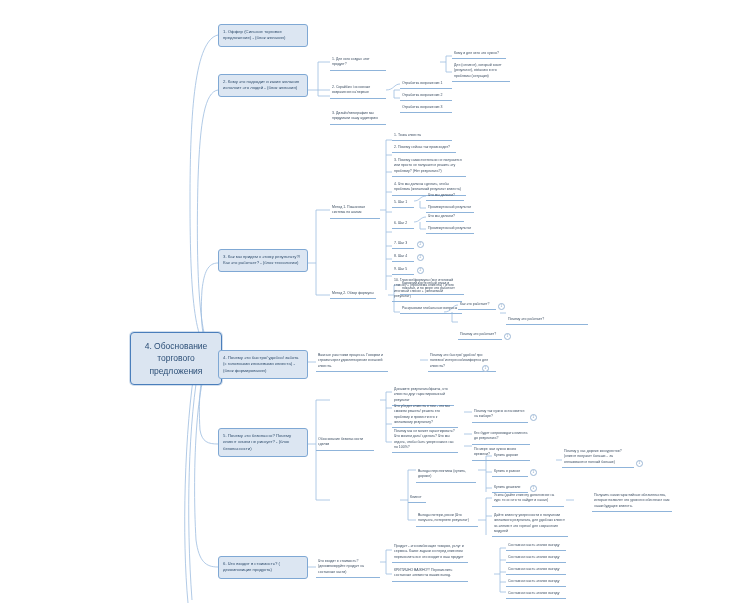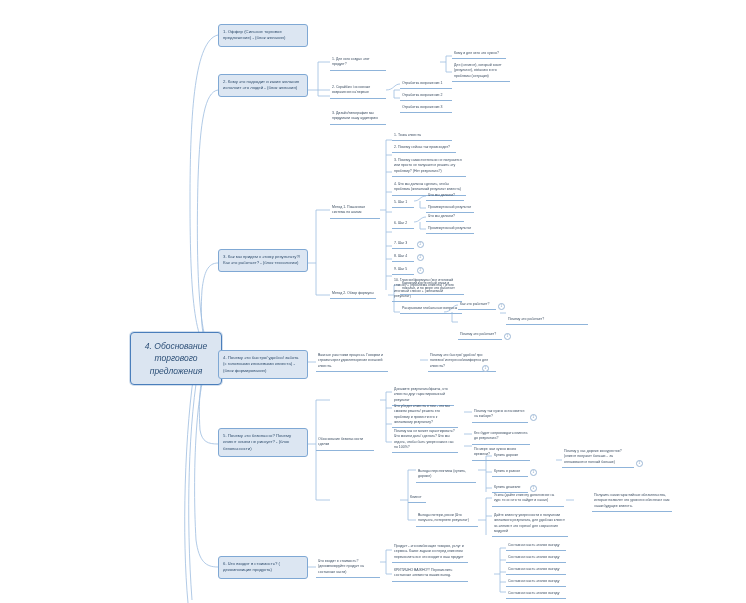--- a/index.html
+++ b/index.html
@@ -107,21 +107,21 @@
     <path d="M556,460 L562,460"></path>
     <path d="M478,520 L486,520 M486,498 L486,535 M486,498 L492,498 M486,516 L492,516"></path>
     <path d="M566,500 L574,500"></path>
 
     <path d="M308,567 L316,567"></path>
     <path d="M380,562 L386,562 M386,550 L386,574 M386,550 L392,550 M386,574 L392,574"></path>
     <path d="M494,574 L500,574 M500,548 L500,592 M500,548 L506,548 M500,560 L506,560 M500,572 L506,572 M500,582 L506,582 M500,592 L506,592"></path>
   </g>
 </svg>
 
-<div class="node root" style="left:130px;top:332px;width:92px;font-style:italic;">
+<div class="node root" style="left:130px;top:332px;width:92px;">
   <span>4. Обоснование торгового предложения</span>
 </div>
 
 <div class="node lvl1" style="left:218px;top:24px;width:90px;">
   <span>1. Оффер (Сильное торговое предложение) - (блок желания)</span>
 </div>
 
 <div class="node lvl1" style="left:218px;top:74px;width:90px;">
   <span>2. Кому это подходит и какие желания исполнит это людей - (блок желания)</span>
 </div>

